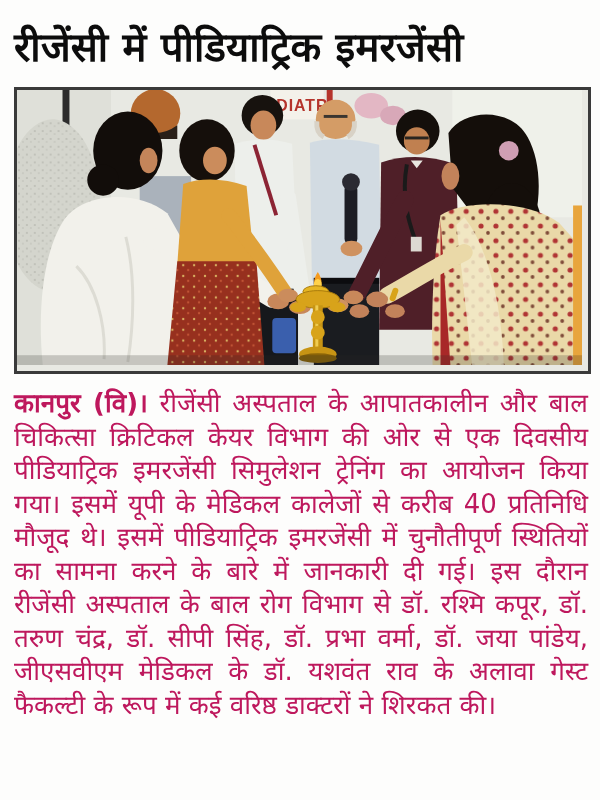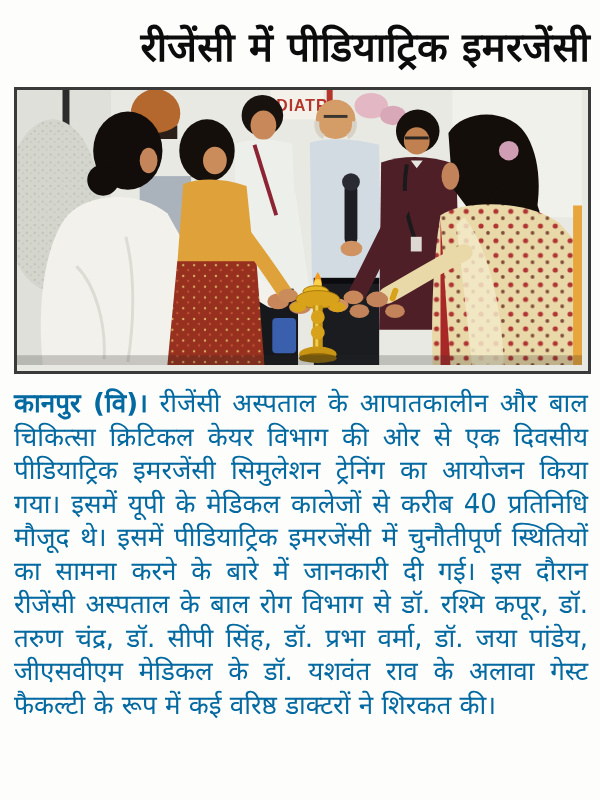--- a/index.html
+++ b/index.html
@@ -10,38 +10,37 @@
     overflow: hidden;
   }
   .clipping { width: 600px; height: 800px; position: relative; }
   .content { padding: 0 10px 0 14px; }
 
   .headline {
     margin: 0; padding-top: 22px;
     font-size: 40px; font-weight: 700;
     line-height: 1.28; color: #0c0c0c;
     letter-spacing: 0.2px;
-    text-align: right;
   }
   .headline .hl-line { white-space: nowrap; }
 
   .photo-frame {
     margin-top: 14px;
     width: 571px; height: 281px;
     border: 3px solid #3a3a3a;
     box-sizing: content-box;
     background: #e8e9e3;
     line-height: 0;
   }
   .photo-frame svg { display: block; }
 
   .article-body {
     margin: 13px 2px 0 0;
     font-size: 26px; line-height: 33.5px;
-    color: #0369a1;
+    color: #be185d;
     text-align: justify;
   }
   .article-body .dateline { font-weight: 700; }
 </style>
 </head>
 <body>
 
 <div class="clipping">
   <div class="content">
 

